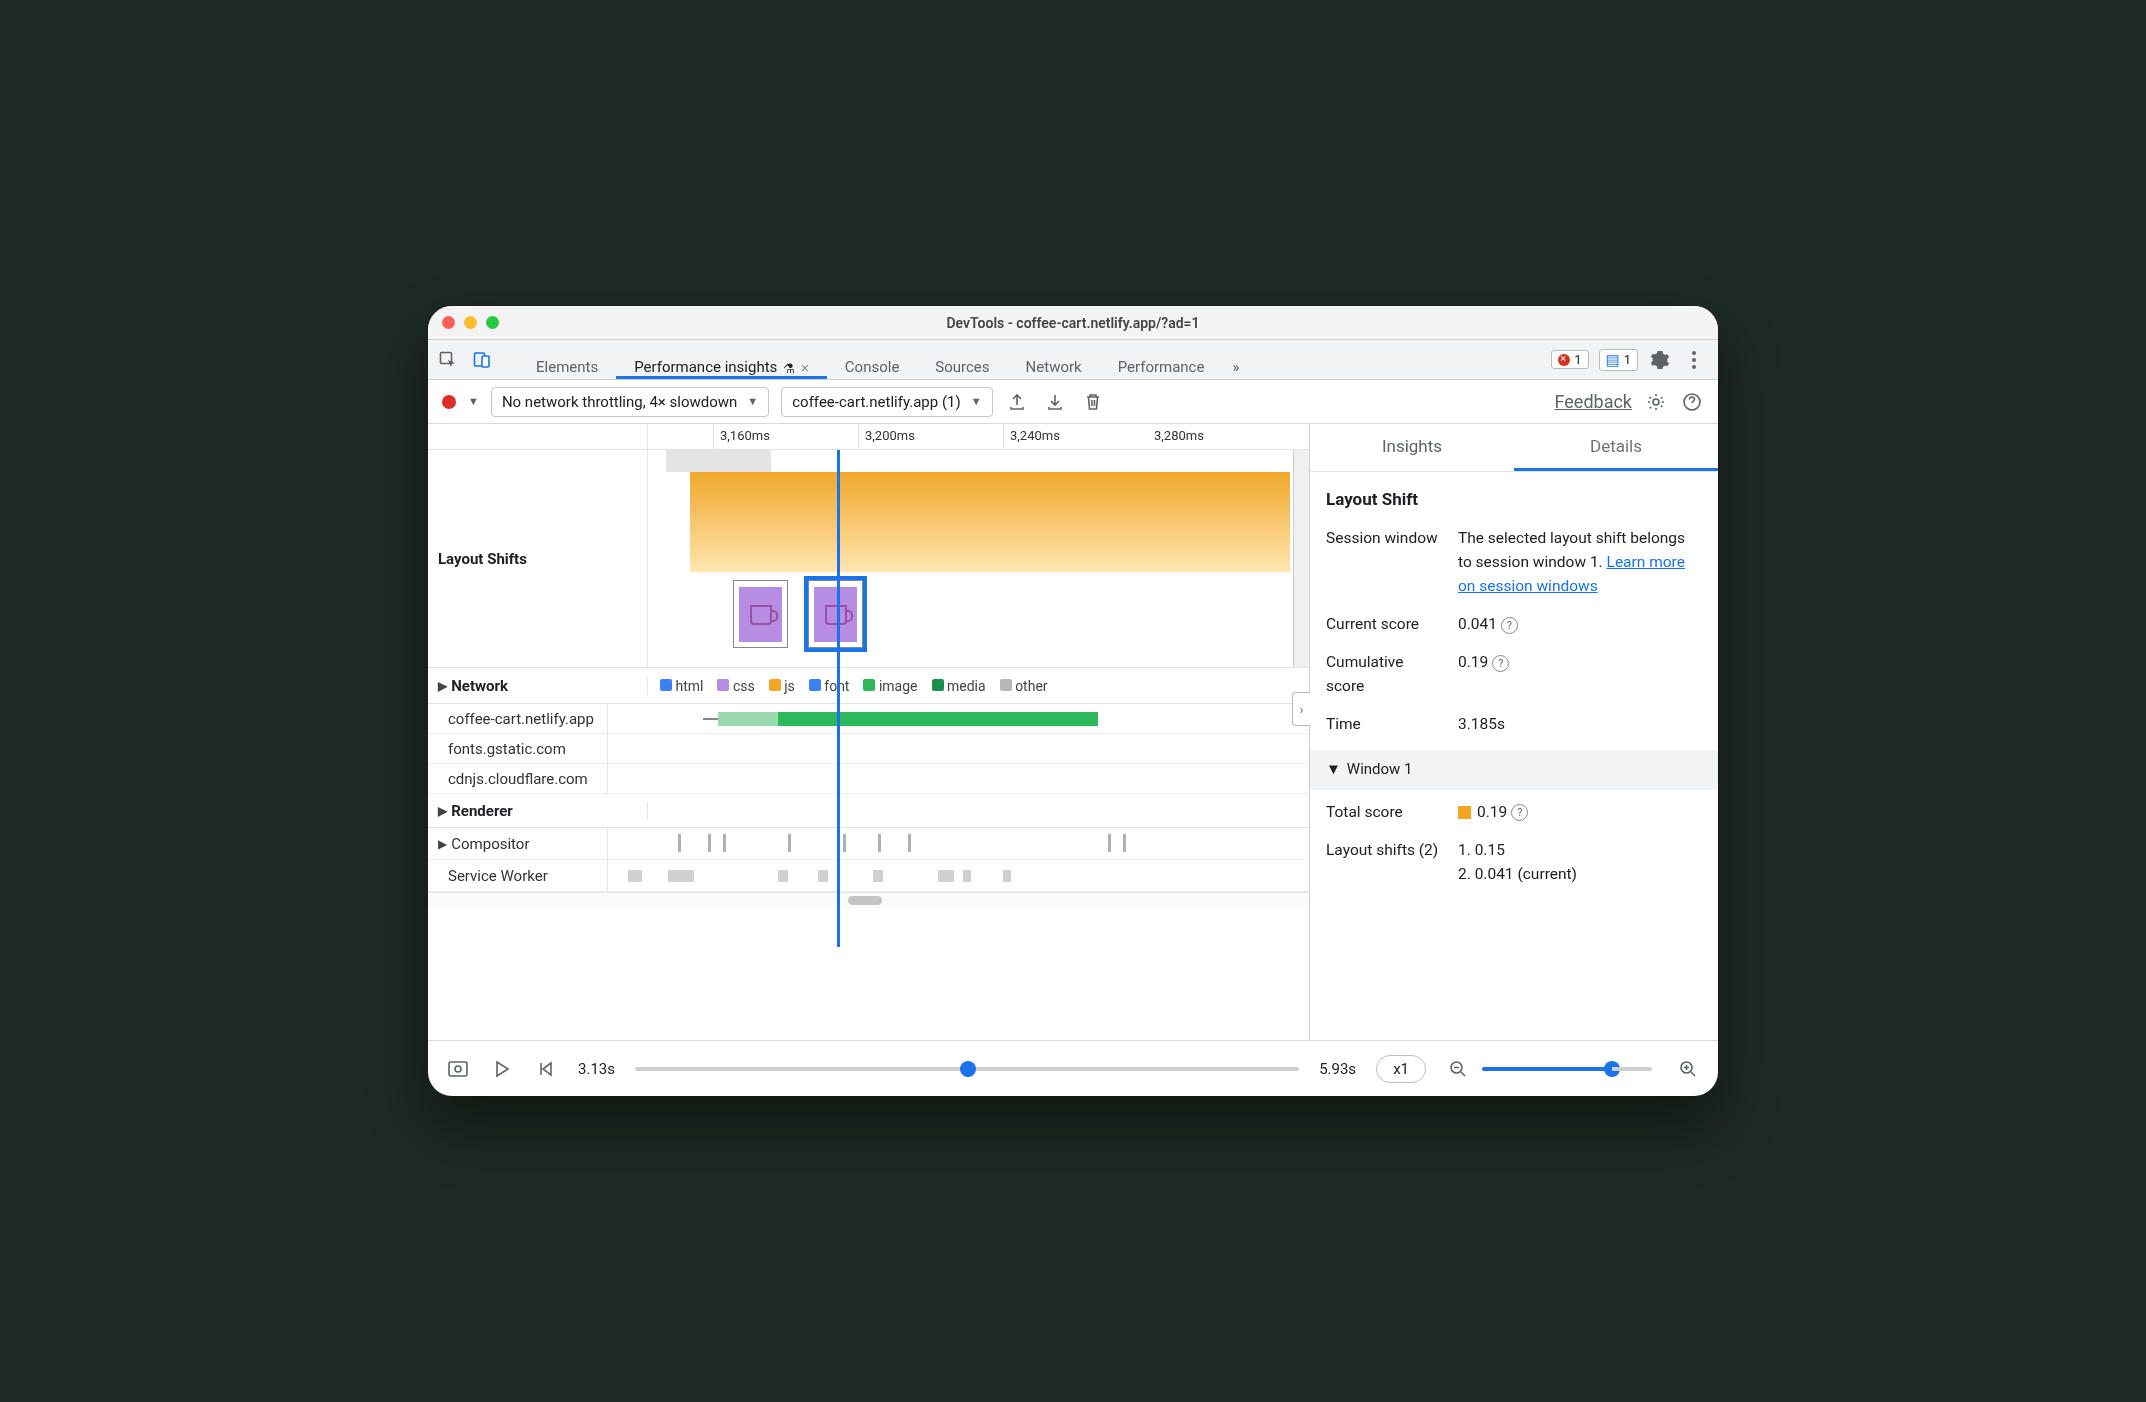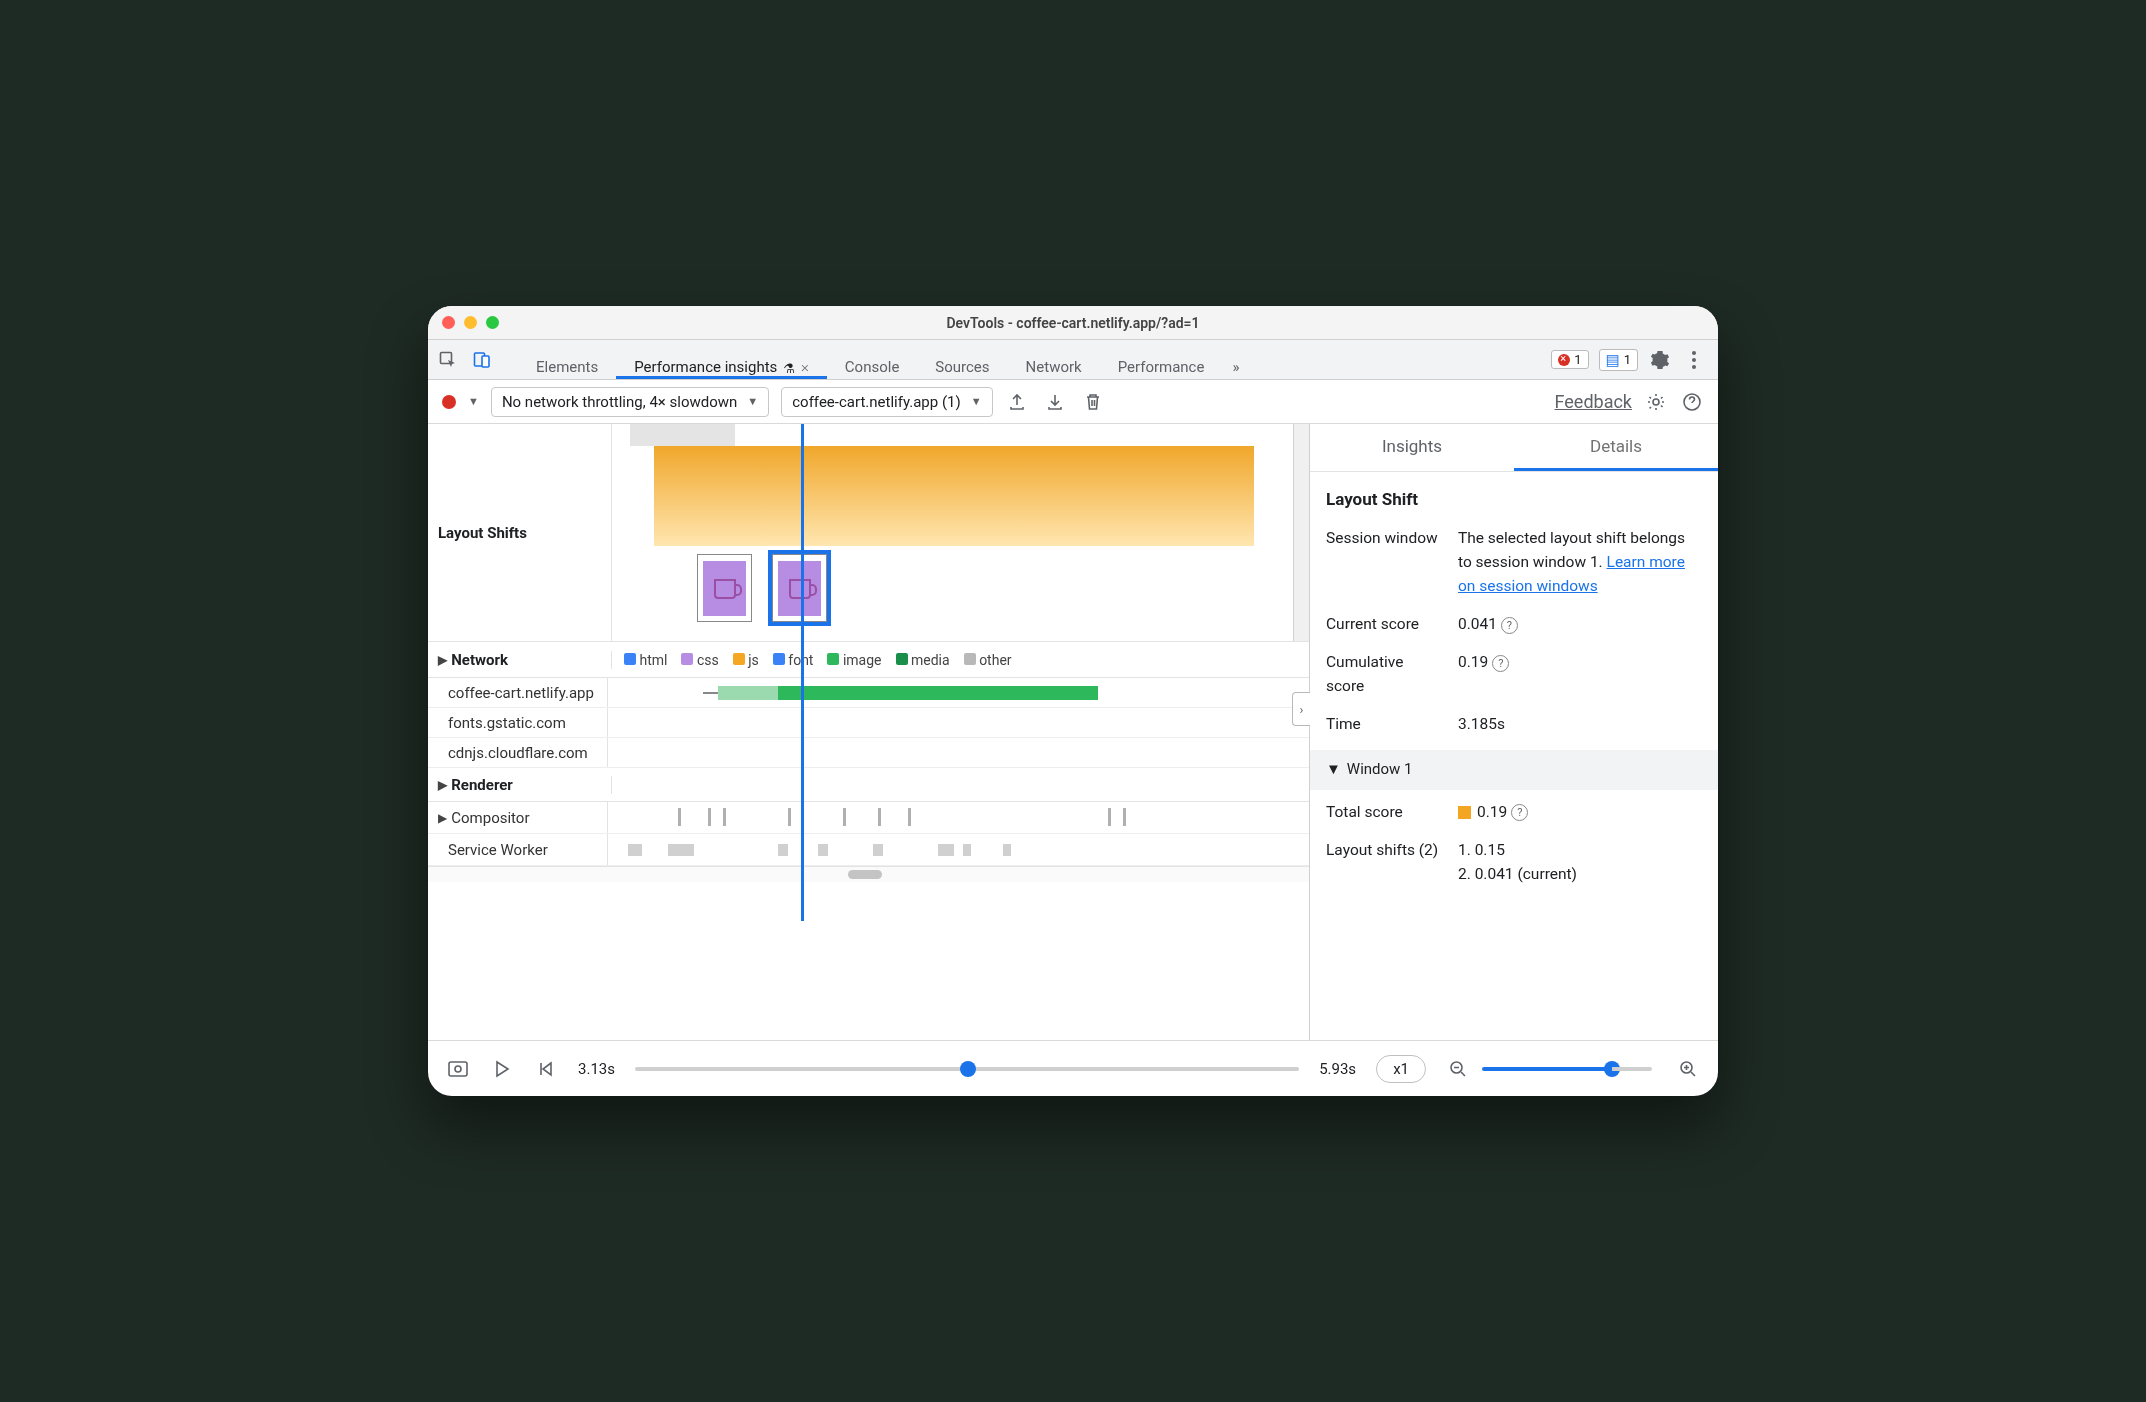--- a/index.html
+++ b/index.html
@@ -90,21 +90,21 @@
   }
   .details-col {
     width: 408px;
     display: flex;
     flex-direction: column;
     min-width: 0;
   }
 
   
   .ruler-row { display: flex; height: 26px; border-bottom: 1px solid #e3e3e3; }
-  .track-label { width: 184px; flex-shrink: 0; border-right: 1px solid #e3e3e3; display: flex; align-items: center; padding-left: 10px; font-size: 15px; }
+  .track-label { width: 220px; flex-shrink: 0; border-right: 1px solid #e3e3e3; display: flex; align-items: center; padding-left: 10px; font-size: 15px; }
   .ruler { flex: 1; position: relative; }
   .tick { position: absolute; top: 0; bottom: 0; border-left: 1px solid #e0e0e0; font-size: 13px; padding: 4px 0 0 6px; color: #333; }
   .tick.overflow { border-left: none; }
 
   .chart-row { display: flex; border-bottom: 1px solid #e3e3e3; }
   .chart-body { flex: 1; position: relative; }
 
   .orange-gradient { position: absolute; top: 0; height: 100px; background: linear-gradient(#f0a72b, #ffe6b0); }
   .grey-block { position: absolute; top: 0; height: 22px; background: #e4e4e4; }
   .blue-vline { position: absolute; top: 0; bottom: -280px; width: 3px; background: #1a73e8; z-index: 5; }
@@ -286,20 +286,29 @@
           <circle cx="10" cy="10" r="8"></circle>
           <path d="M7.5 7.5a2.5 2.5 0 115 0c0 1.5-2.5 2-2.5 3.5M10 15h.01"></path>
         </svg>
     </span>
   </div>
 
   <div class="body">
 
     <div class="timeline-col">
 
+      <div class="ruler-row">
+        <div class="track-label"></div>
+        <div class="ruler">
+          <div class="tick" style="left:65px;">3,160ms</div>
+          <div class="tick" style="left:210px;">3,200ms</div>
+          <div class="tick" style="left:355px;">3,240ms</div>
+          <div class="tick overflow" style="left:500px;">3,280ms</div>
+        </div>
+      </div>
 
       <div class="chart-row" style="height:218px;">
         <div class="track-label" style="font-weight:700;">Layout Shifts</div>
         <div class="chart-body">
           <div class="grey-block" style="left:18px; width:105px;"></div>
           <div class="orange-gradient" style="left:42px; width:600px; top:22px;"></div>
           <div class="blue-vline" style="left:189px;"></div>
           <div class="thumb" style="left:85px; top:130px;">
             <div class="thumb-inner">
                 <div class="mug"></div>

